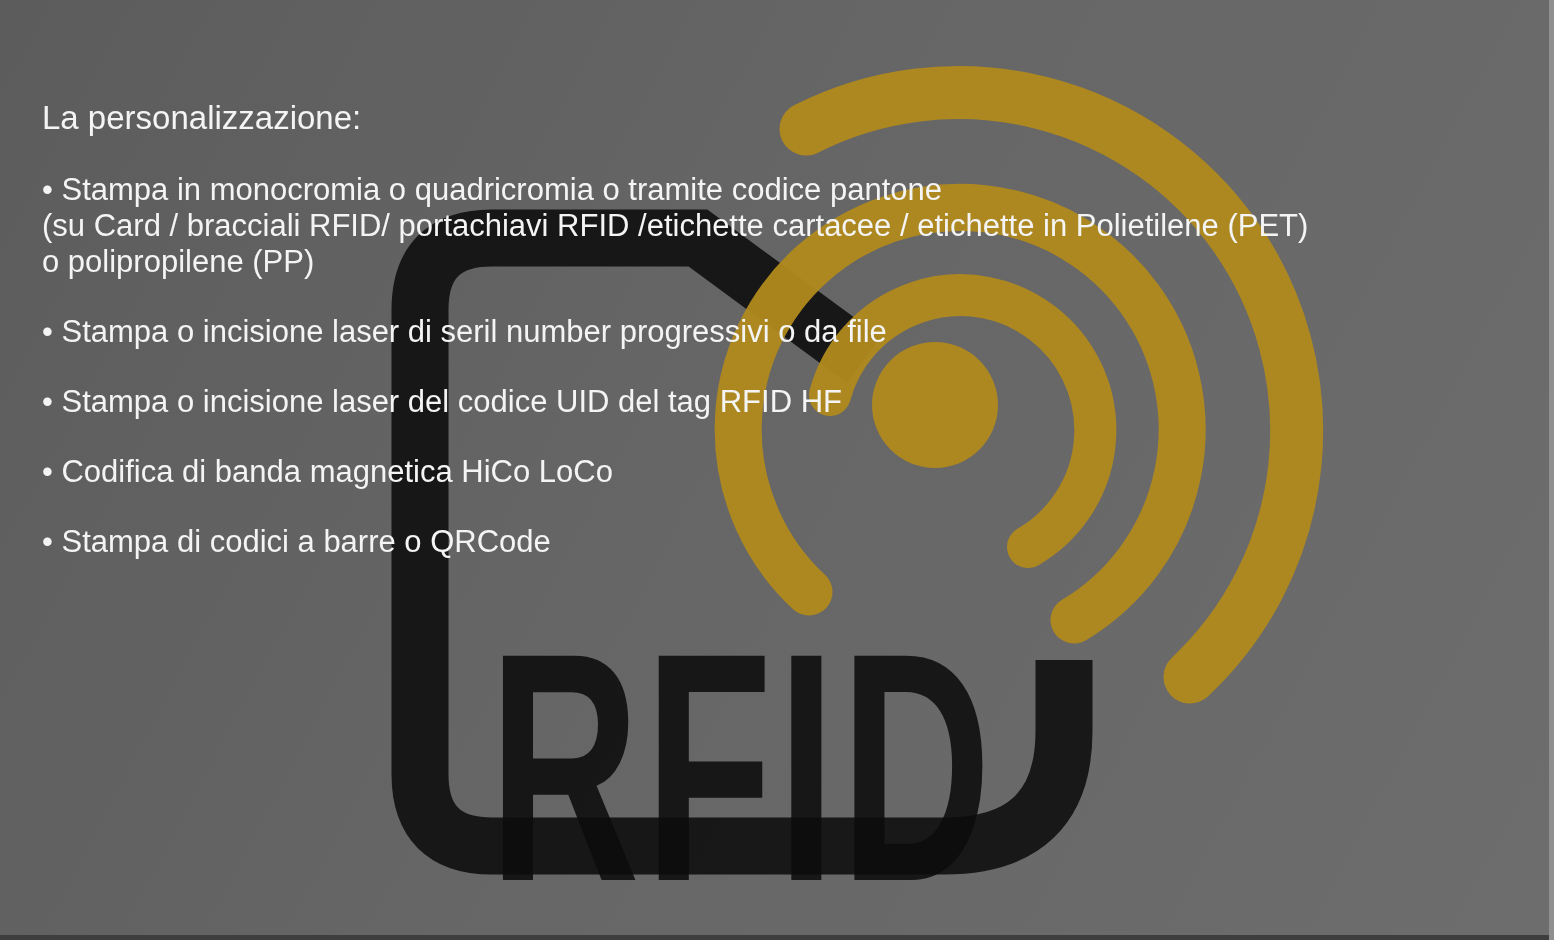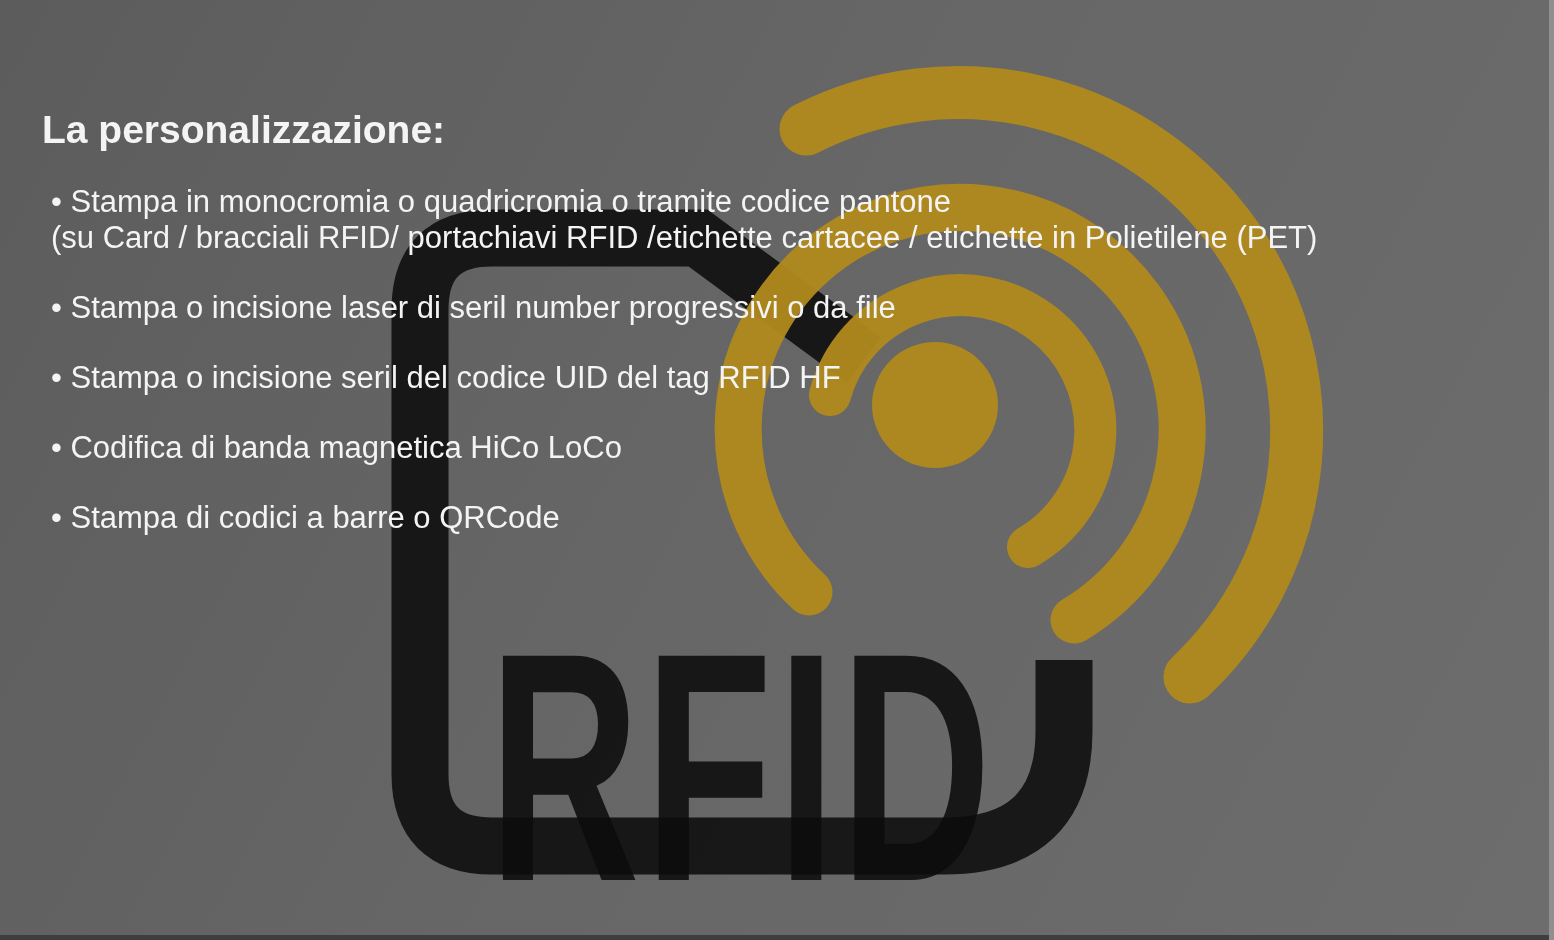--- a/index.html
+++ b/index.html
@@ -26,29 +26,29 @@
     font-weight: bold;
   }
   .text-layer {
     position: absolute;
     left: 42px;
     top: 100px;
     width: 1490px;
     color: #f4f4f4;
   }
   .page-title {
-    font-size: 39px;
+    font-size: 33px;
     line-height: 36px;
-    margin: 12px 0 36px 0;
-    font-weight: bold;
+    margin: 0 0 36px 0;
+    font-weight: normal;
   }
   .bullet-paragraph {
     font-size: 31px;
     line-height: 36px;
-    margin: 0 0 34px 9px;
+    margin: 0 0 34px 0;
   }
   .bullet-paragraph .line {
     white-space: nowrap;
   }
   .edge-bottom {
     position: absolute;
     left: 0; bottom: 0;
     width: 100%;
     height: 5px;
     background: #3e3e3e;
@@ -77,26 +77,27 @@
     <path d="M 809 592 A 222 222 0 1 1 1074 620" fill="none" stroke-width="47" stroke-linecap="round" opacity="0.96" stroke="#b0891e"></path>
     <path d="M 806 129 A 338 338 0 0 1 1190 677" fill="none" stroke-width="53" stroke-linecap="round" opacity="0.96" stroke="#b0891e"></path>
   </svg>
 
   <div class="text-layer">
     <p class="page-title">La personalizzazione:</p>
     <div id="bullet-list">
         <div class="bullet-paragraph">
           <div class="line">• Stampa in monocromia o quadricromia o tramite codice pantone</div>
           <div class="line">(su Card / bracciali RFID/ portachiavi RFID /etichette cartacee / etichette in Polietilene (PET)</div>
+          <div class="line">o polipropilene (PP)</div>
         </div>
         <div class="bullet-paragraph">
           <div class="line">• Stampa o incisione laser di seril number progressivi o da file</div>
         </div>
         <div class="bullet-paragraph">
-          <div class="line">• Stampa o incisione seril del codice UID del tag RFID HF</div>
+          <div class="line">• Stampa o incisione laser del codice UID del tag RFID HF</div>
         </div>
         <div class="bullet-paragraph">
           <div class="line">• Codifica di banda magnetica HiCo LoCo</div>
         </div>
         <div class="bullet-paragraph">
           <div class="line">• Stampa di codici a barre o QRCode</div>
         </div>
         <div class="bullet-paragraph">
         </div>
       </div>

